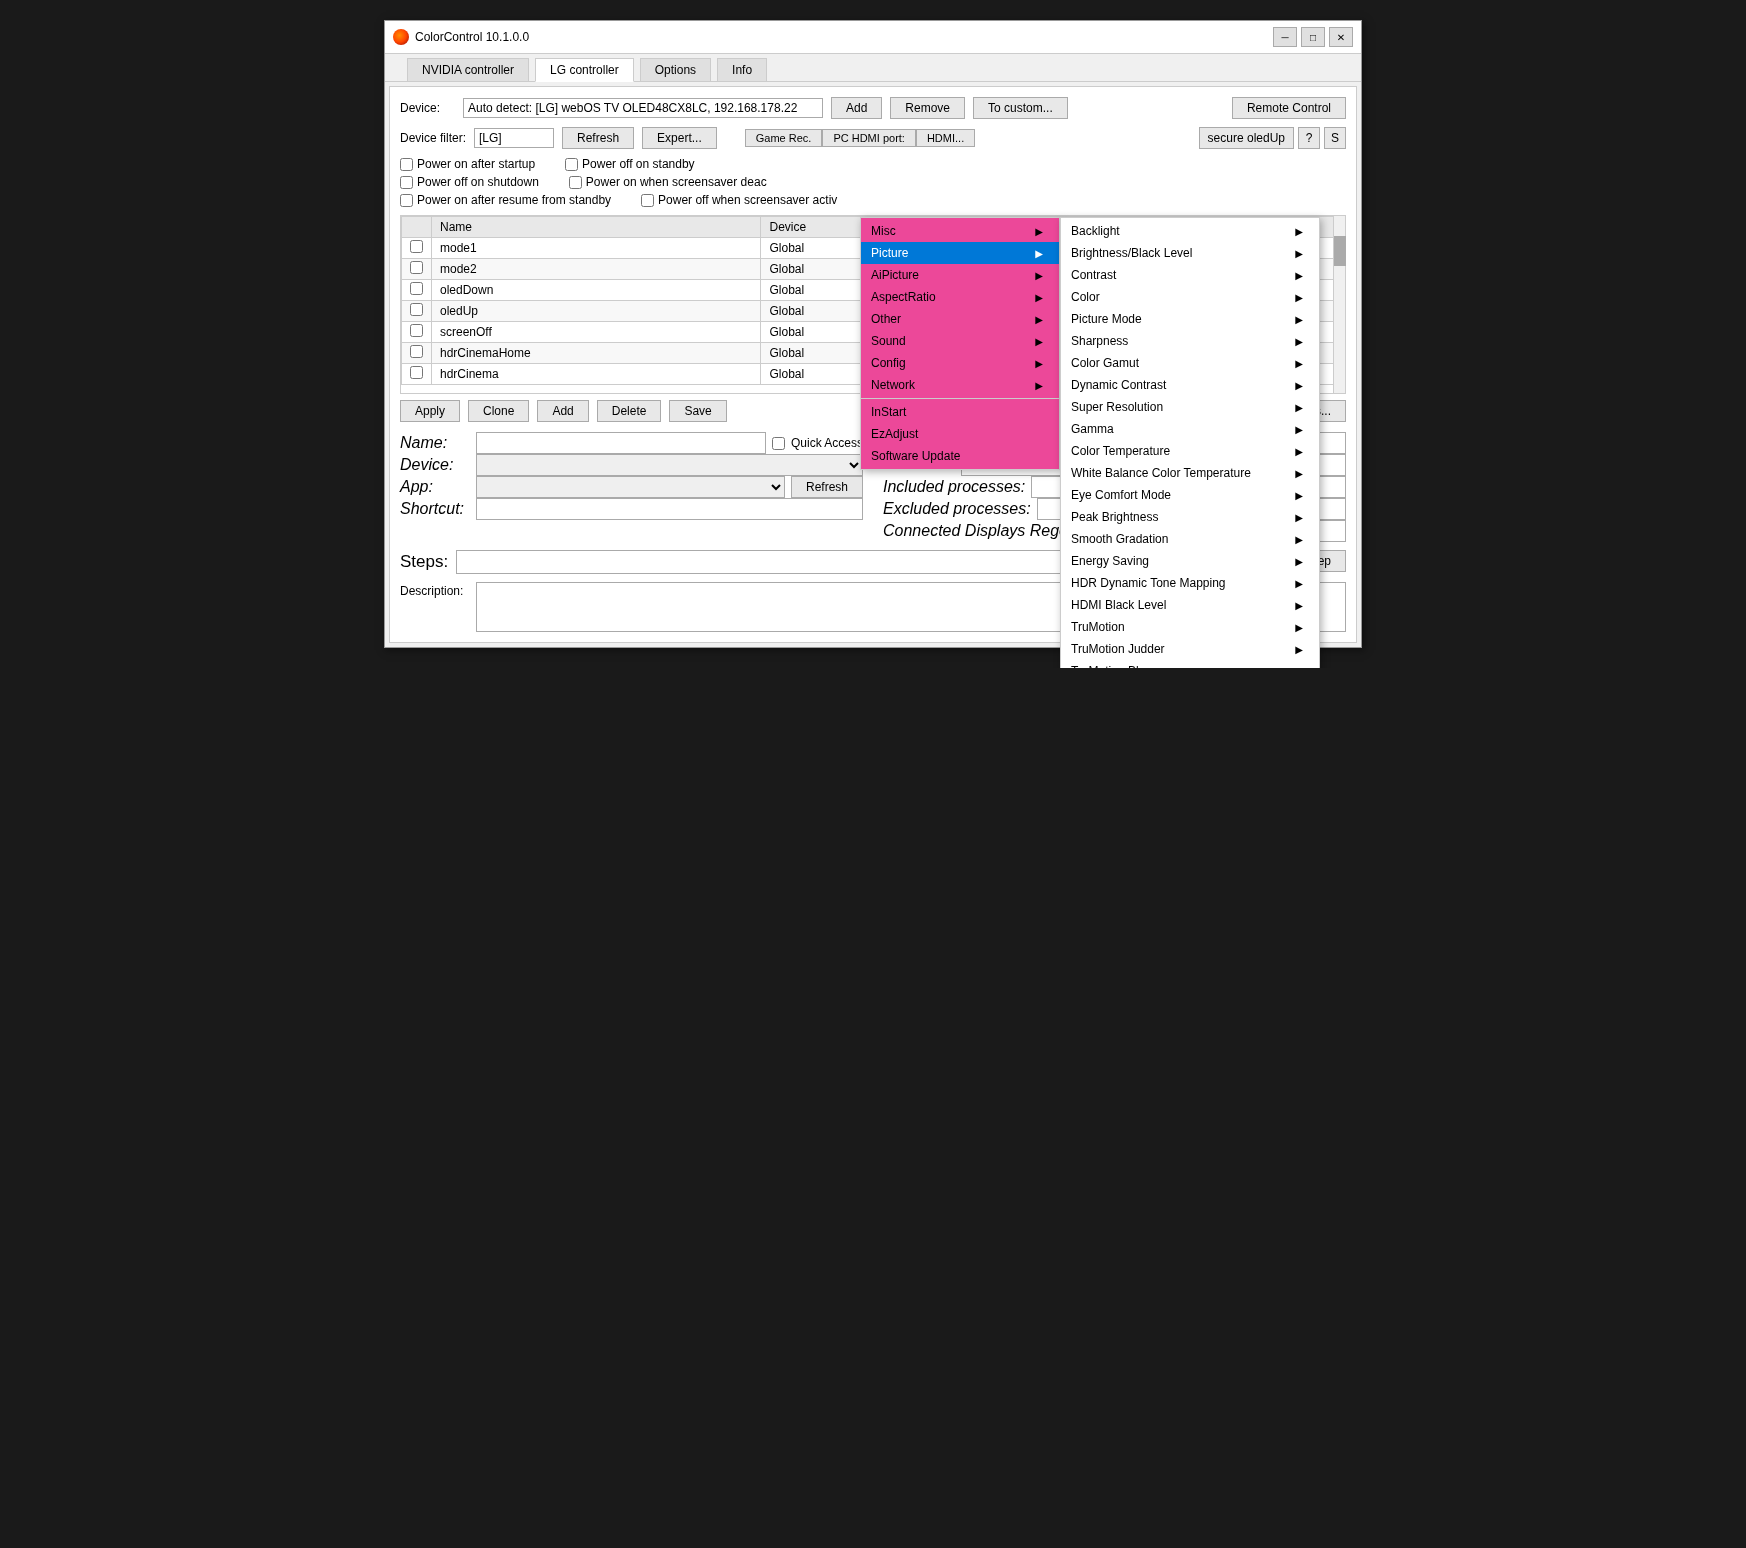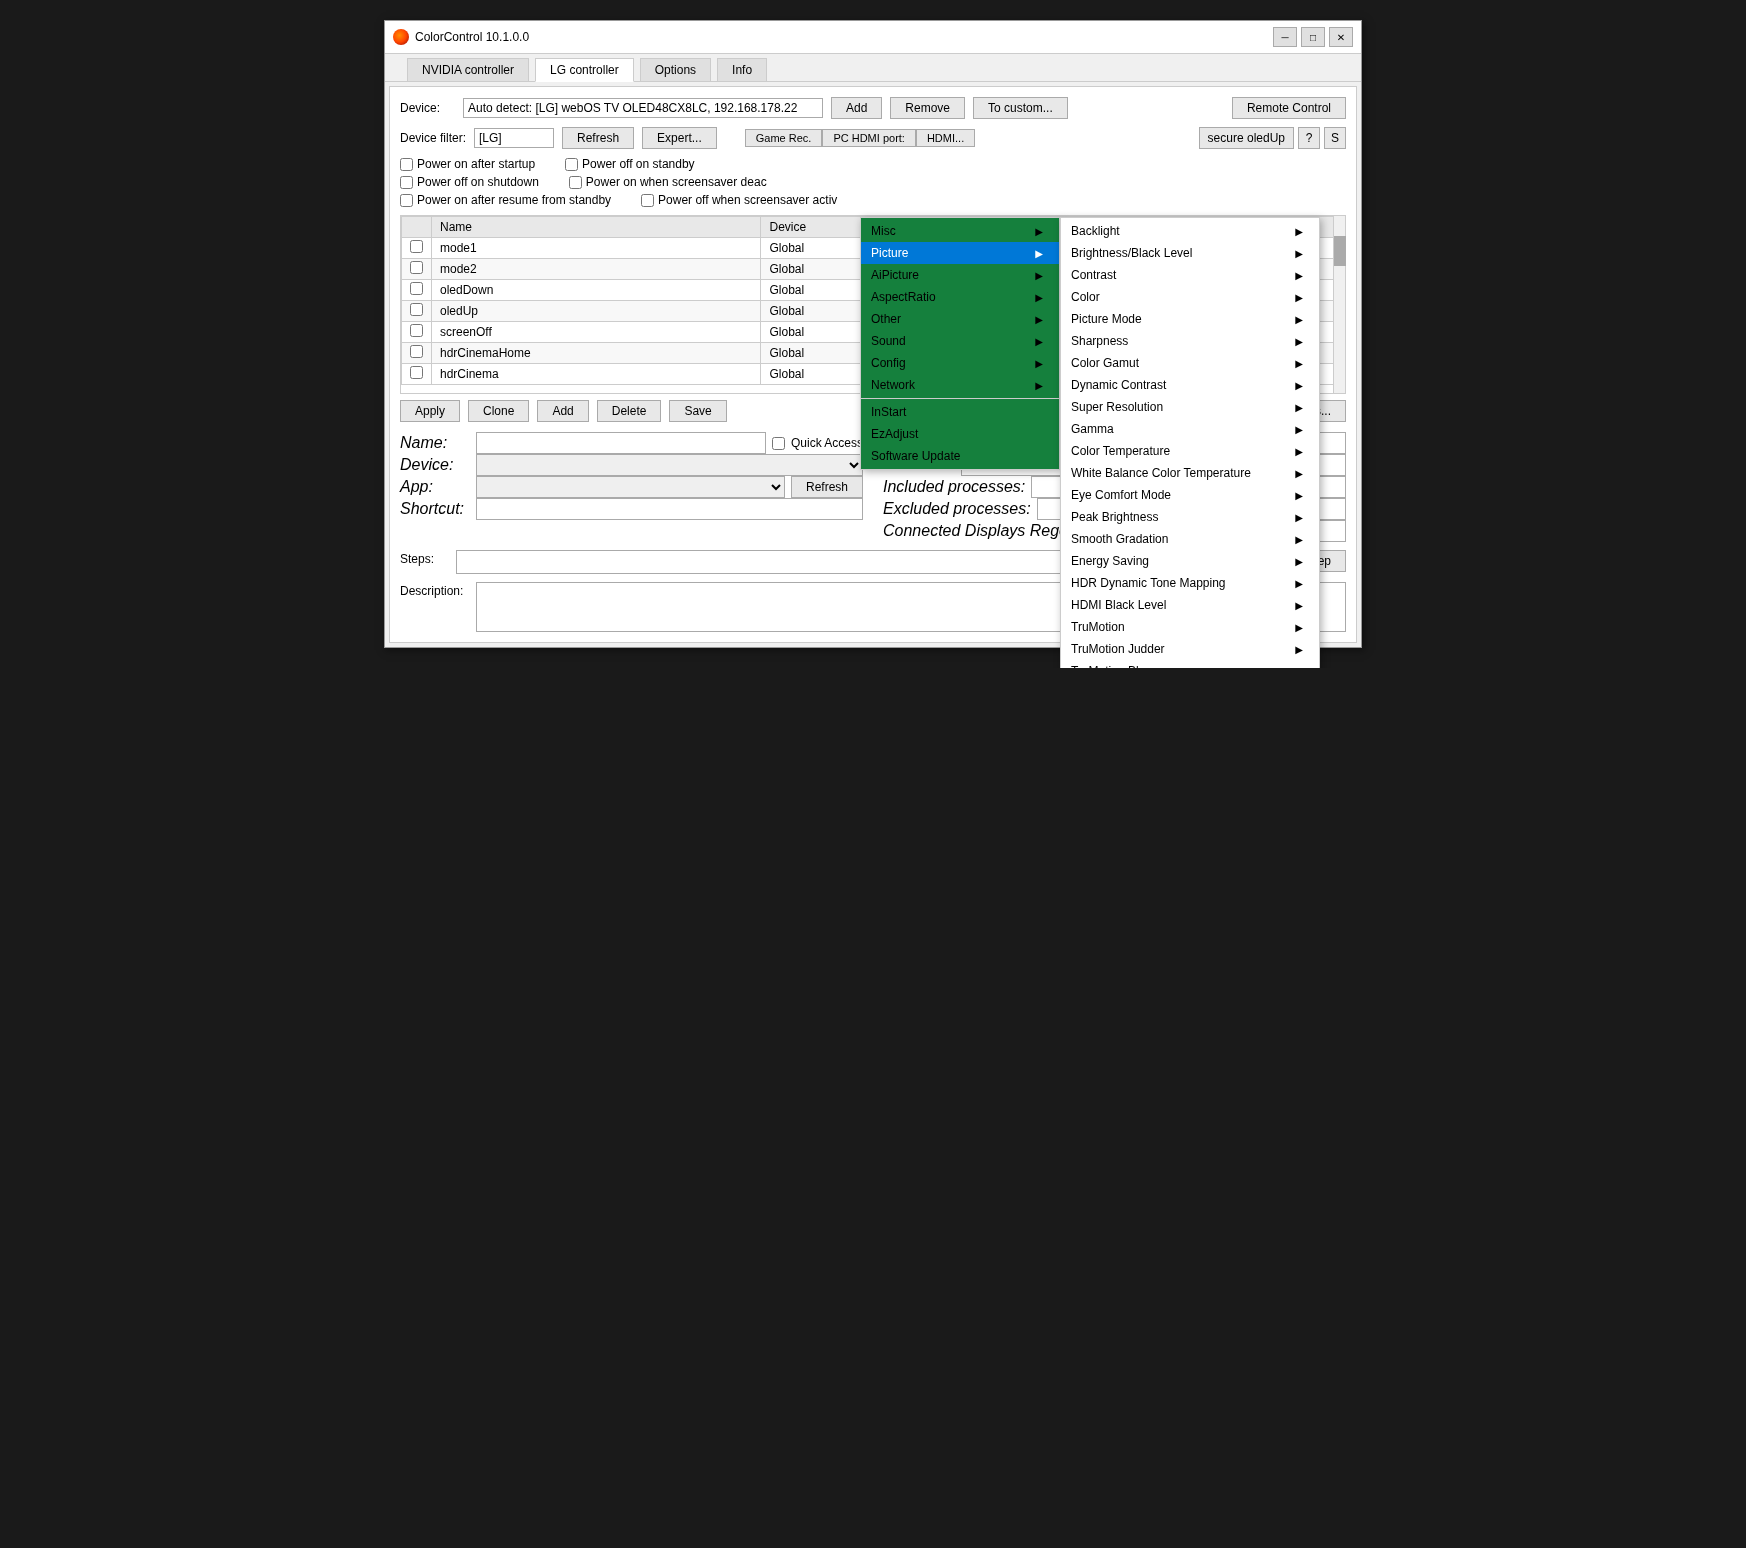--- a/index.html
+++ b/index.html
@@ -221,21 +221,21 @@
       font-size: 12px;
       height: 22px;
     }
 
     .steps-row {
       display: flex;
       align-items: flex-start;
       gap: 6px;
       margin-top: 8px;
     }
-    .steps-label { min-width: 50px; font-size: 12px; padding-top: 2px; }
+    .steps-label { min-width: 50px; font-size: 17px; padding-top: 2px; }
     .steps-box {
       flex: 1;
       min-height: 24px;
       border: 1px solid #aaa;
       background: white;
       padding: 2px 4px;
       font-size: 12px;
     }
     .add-step-btn {
       padding: 3px 14px;
@@ -261,21 +261,21 @@
 
     
     .dropdown-overlay {
       position: absolute;
       top: 130px;
       left: 470px;
       z-index: 100;
     }
 
     .dropdown-menu {
-      background: #15803d;
+      background: #ec4899;
       border: 1px solid #ccc;
       box-shadow: 2px 2px 8px rgba(0,0,0,0.3);
       min-width: 200px;
       padding: 2px 0;
     }
 
     .menu-item {
       display: flex;
       align-items: center;
       justify-content: space-between;

